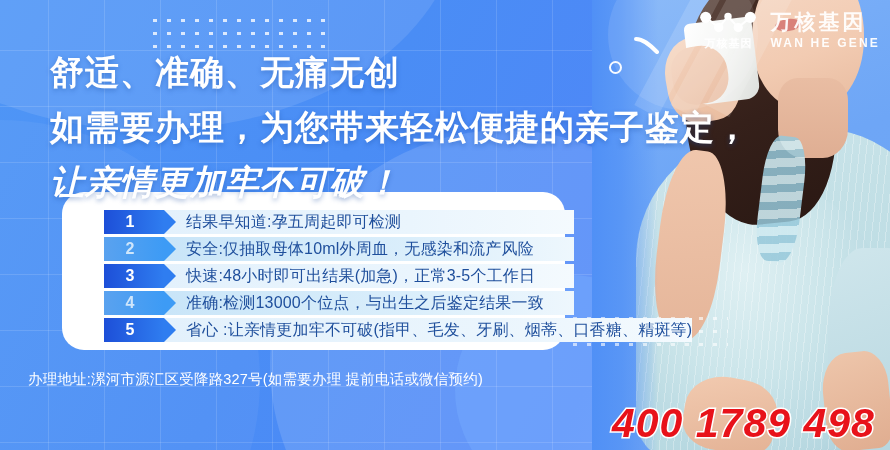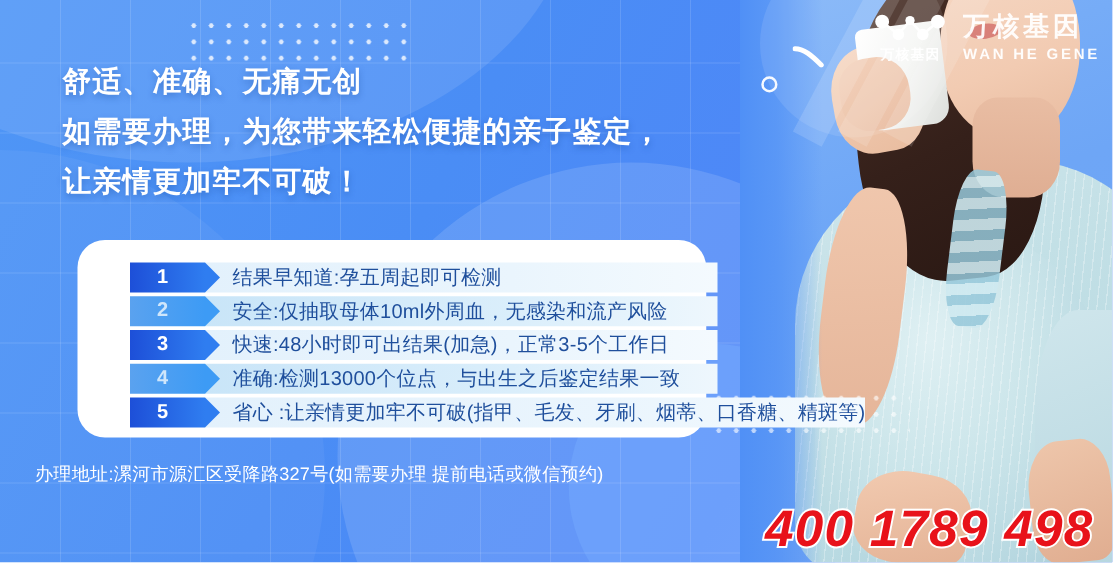--- a/index.html
+++ b/index.html
@@ -335,28 +335,28 @@
 
   
   .headline {
     position: absolute;
     left: 50px;
     top: 50px;
     z-index: 6;
   }
   .headline p {
     margin: 0 0 9px 0;
-    font-size: 23px;
+    font-size: 34px;
     font-weight: bold;
     color: #ffffff;
     letter-spacing: 1px;
     text-shadow: 0 2px 5px rgba(26,76,160,0.40);
     white-space: nowrap;
   }
-  .headline p:last-child { margin-bottom: 0; }
+  .headline p:last-child { margin-bottom: 0; font-style: italic; }
 
   
   .card {
     position: absolute;
     left: 62px;
     top: 192px;
     width: 503px;
     height: 158px;
     background: #ffffff;
     border-radius: 22px;

